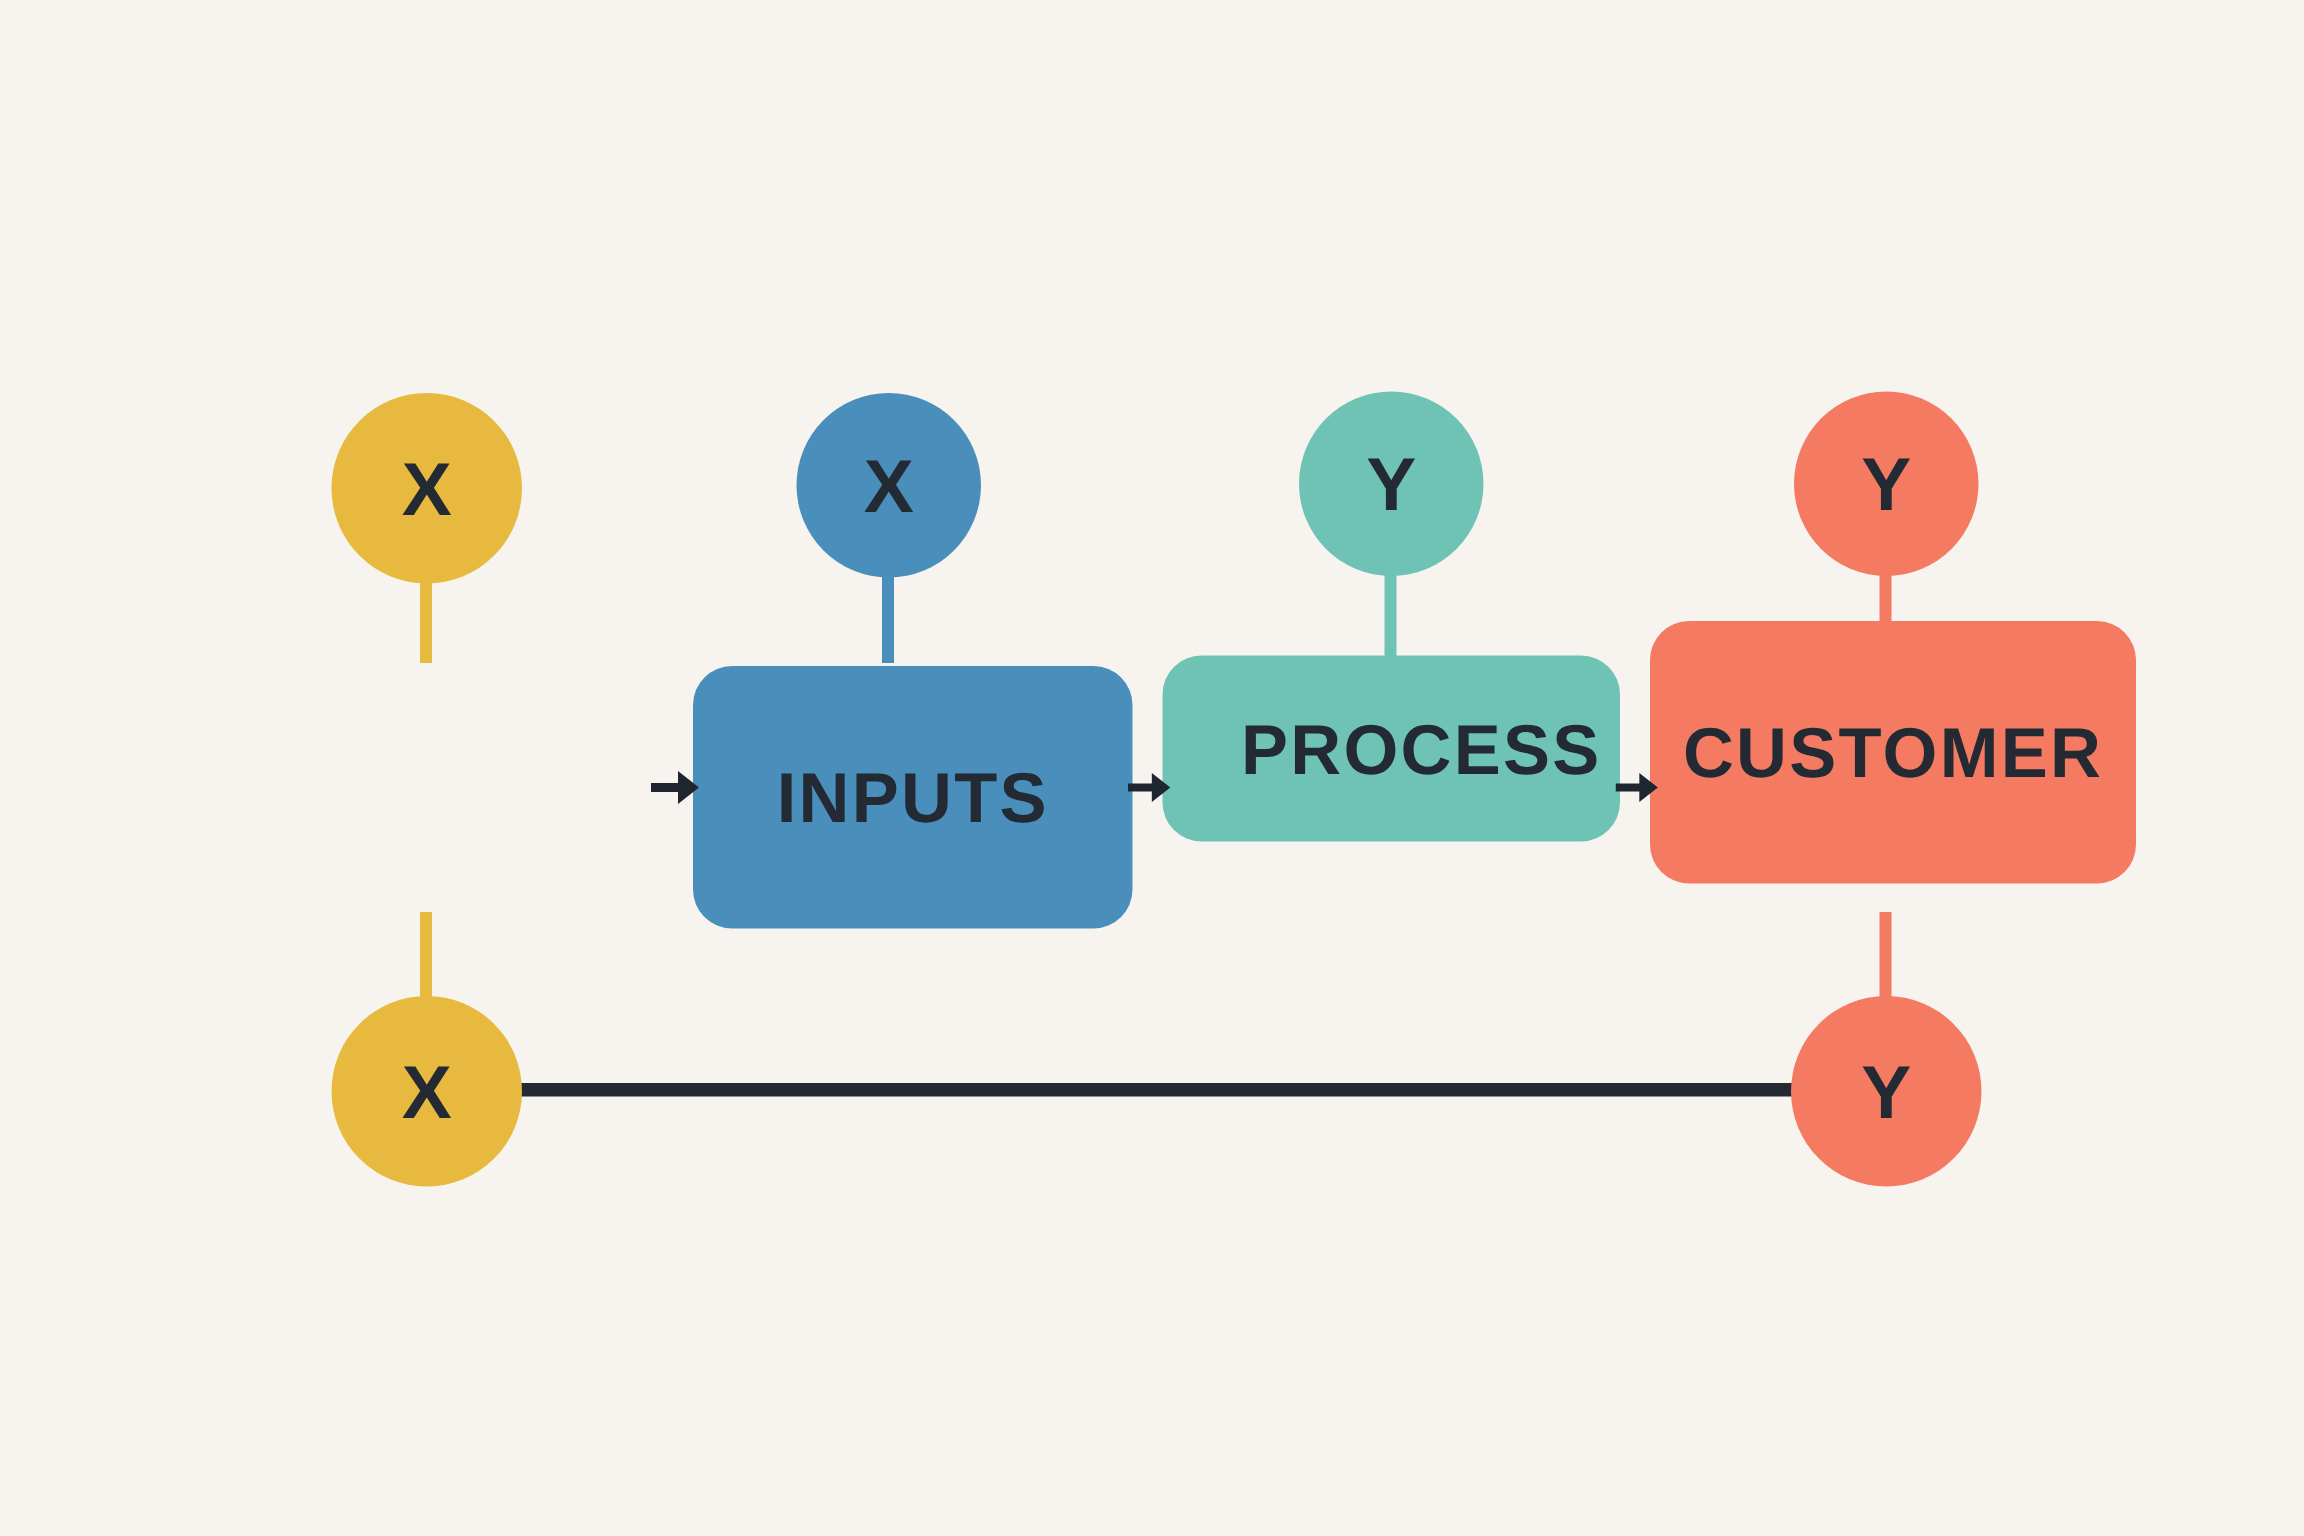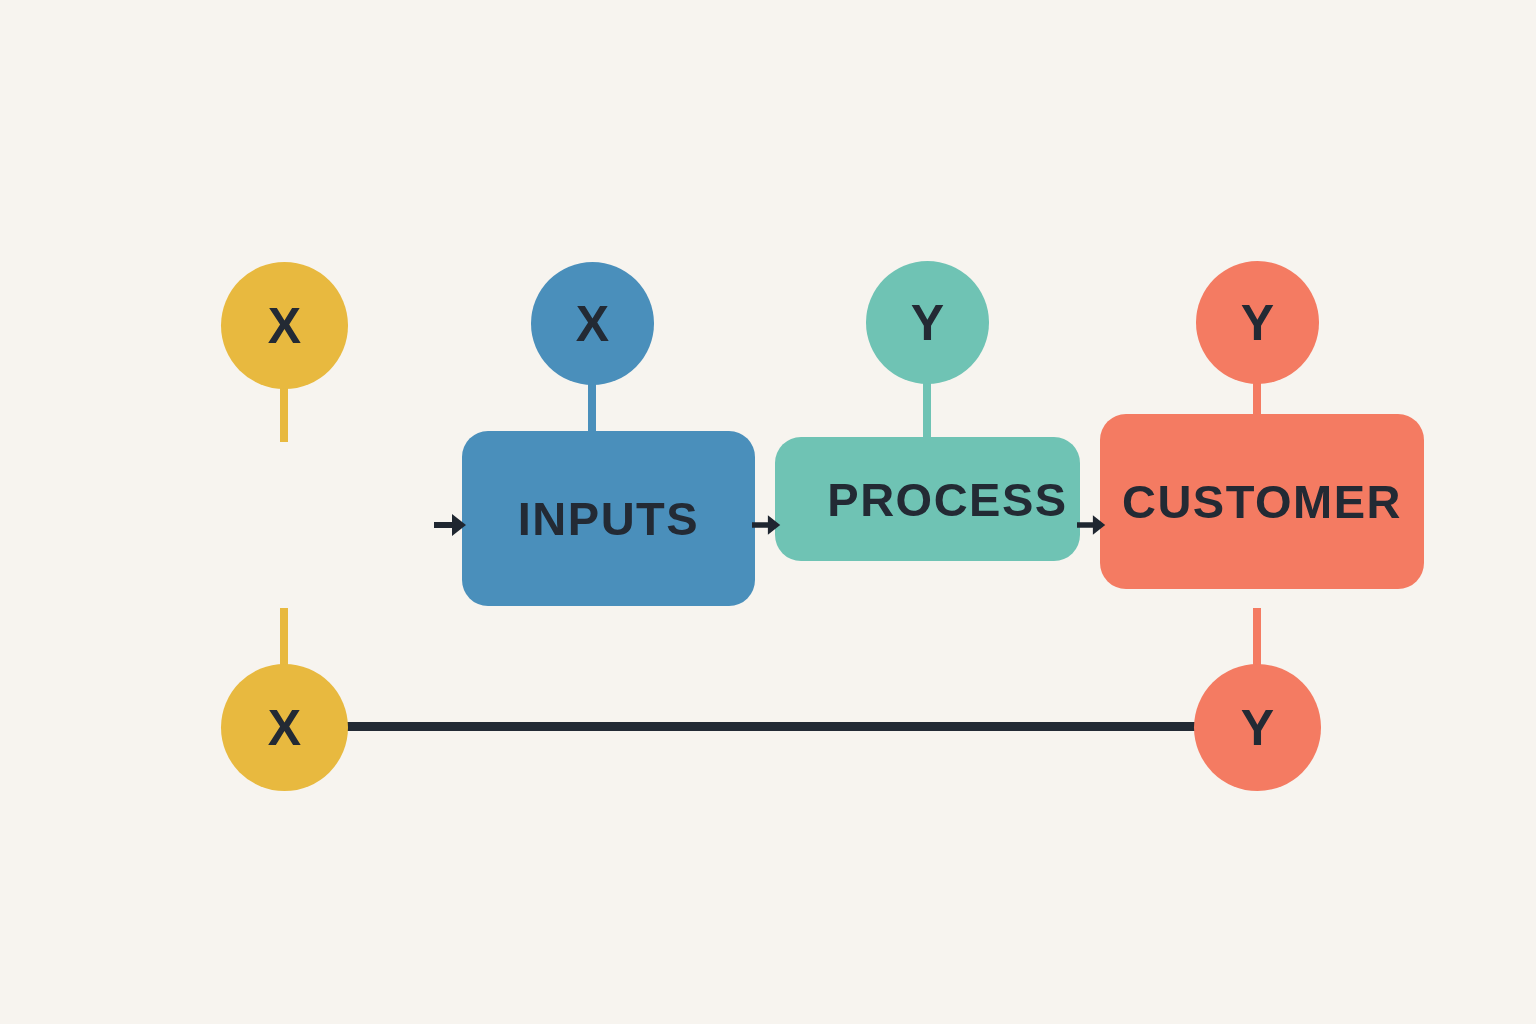--- a/index.html
+++ b/index.html
@@ -93,21 +93,21 @@
 
   <div class="node-circle" style="left:866px; top:261px; width:123px; height:123px; background:#6FC3B4;">
     <span class="node-label">Y</span>
   </div>
 
   <div class="node-circle" style="left:1196px; top:261px; width:123px; height:123px; background:#F47B62;">
     <span class="node-label">Y</span>
   </div>
 
 
-  <div class="stage-box" style="left:462px; top:431px; width:293px; height:175px; background:#4A8FBB;">
+  <div class="stage-box" style="left:462px; top:444px; width:293px; height:175px; background:#4A8FBB;">
     <span class="stage-label">INPUTS</span>
   </div>
 
   <div class="stage-box" style="left:775px; top:437px; width:305px; height:124px; background:#6FC3B4;padding-left:40px;">
     <span class="stage-label">PROCESS</span>
   </div>
 
   <div class="stage-box" style="left:1100px; top:414px; width:324px; height:175px; background:#F47B62;">
     <span class="stage-label">CUSTOMER</span>
   </div>

